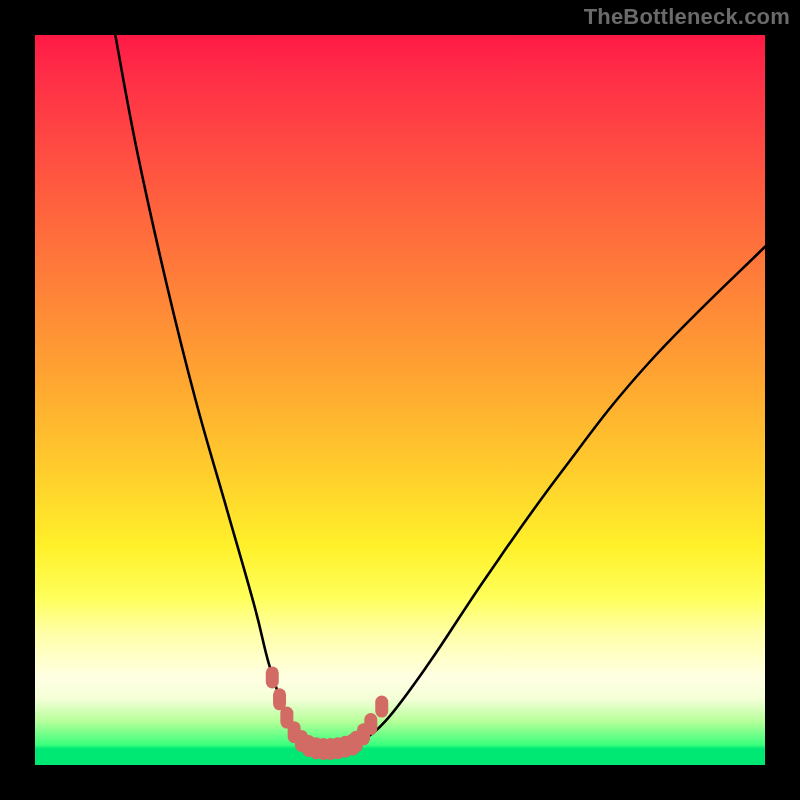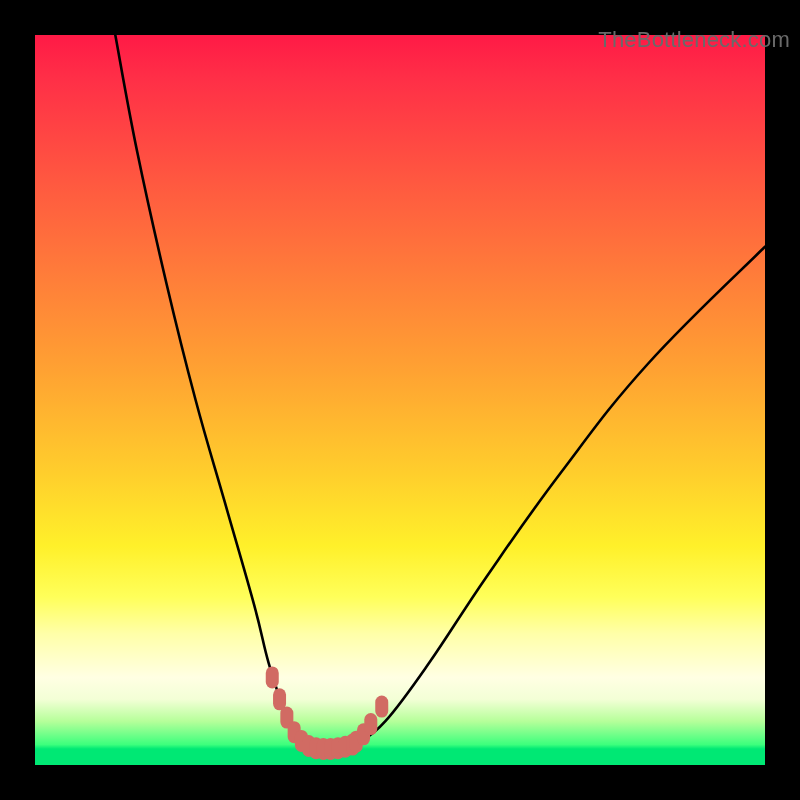--- a/index.html
+++ b/index.html
@@ -18,24 +18,23 @@
     width: 800px;
     height: 800px;
     background: #000;
   }
   .watermark {
     position: absolute;
     top: 4px;
     right: 10px;
     color: #6a6a6a;
     font-size: 22px;
-    font-weight: 400;
+    font-weight: 700;
     letter-spacing: 0.2px;
     z-index: 5;
-    margin-top: 23px;
   }
   .plot {
     position: absolute;
     left: 35px;
     top: 35px;
     width: 730px;
     height: 730px;
     overflow: hidden;
   }
   .gradient {

